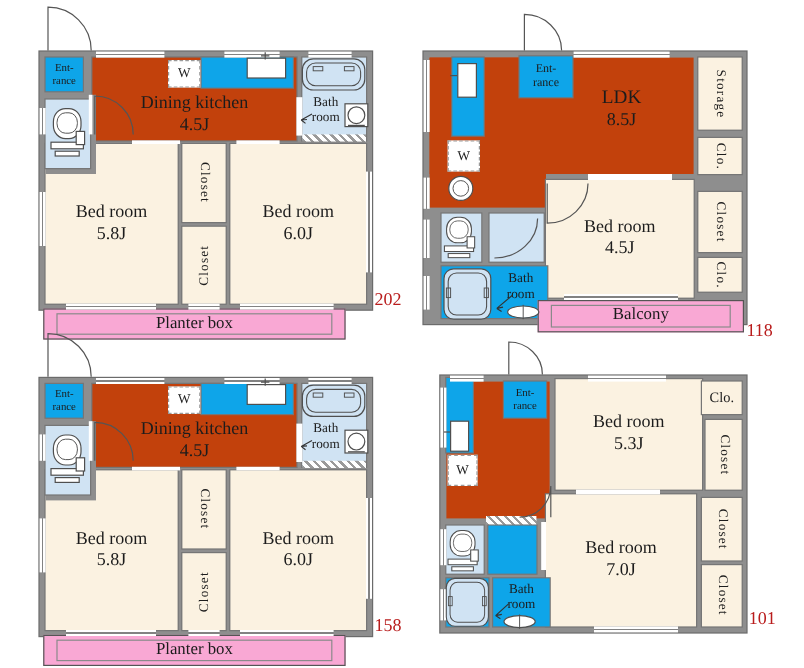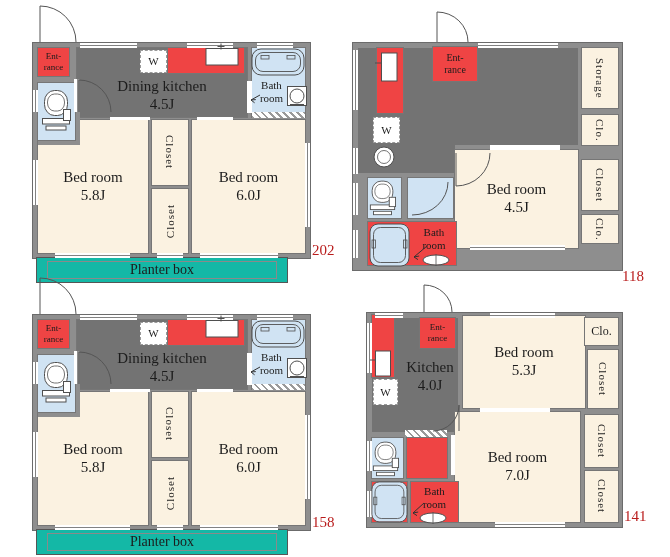--- a/index.html
+++ b/index.html
@@ -1,34 +1,34 @@
 <!DOCTYPE html>
 <html><head>
 <meta charset="utf-8">
 <style>
   html,body{margin:0;padding:0;background:#fff}
   #stage{position:relative;width:670px;height:557px;background:#fff;overflow:hidden;
          font-family:"Liberation Serif",serif;color:#1c1c1c}
   .unit{position:absolute;background:#8e8e8e;box-shadow:0 0 0 1px #6b6b6b}
   .r{position:absolute;box-shadow:0 0 0 1px #767676;display:flex;align-items:center;
      justify-content:center;text-align:center;box-sizing:border-box}
-  .pink{background:#737373}.beige{background:#fbf2e1}.blue{background:#d0e3f3}.white{background:#ef4444}
+  .pink{background:#c2410c}.beige{background:#fbf2e1}.blue{background:#d0e3f3}.white{background:#0ea5e9}
   .wall{position:absolute;background:#8e8e8e}
   .gap{position:absolute;background:#fff;z-index:2}
   .win-h{position:absolute;z-index:2;background:linear-gradient(to bottom,#fff 0 2px,#828282 2px 3px,#fff 3px 100%)}
   .win-v{position:absolute;z-index:2;background:linear-gradient(to right,#fff 0 2px,#828282 2px 3px,#fff 3px 100%)}
   .hatch{position:absolute;z-index:2;background:repeating-linear-gradient(45deg,#9a9a9a 0 2px,#fff 2px 5px)}
   .dash{position:absolute;z-index:1;background:#fff;border:1px dashed #9a9a9a;display:flex;
         align-items:center;justify-content:center;box-sizing:border-box}
   .lbl{font-family:"Liberation Serif",serif;color:#1c1c1c;line-height:1.18;z-index:2}
   .abs{position:absolute;display:flex;align-items:center;justify-content:center;text-align:center}
   .vt{writing-mode:vertical-rl;letter-spacing:1px}
   .vtu{writing-mode:vertical-rl;transform:rotate(180deg);letter-spacing:1px}
   .num{position:absolute;font-size:15px;color:#b91c1c;z-index:2}
-  .pbox{position:absolute;border:1px solid #555;background:#14b8a6;z-index:1}
+  .pbox{position:absolute;border:1px solid #555;background:#f9a8d4;z-index:1}
   .pbox .inner{position:absolute;left:10px;right:10px;top:3px;bottom:3px;border:1px solid #8a8a8a;
                display:flex;align-items:center;justify-content:center}
   .f9{font-size:9px}.f10{font-size:10px}.f11{font-size:11px}.f12{font-size:12px}
   .f14{font-size:14px}.f15{font-size:15px}.f16{font-size:16px}
   svg.overlay{position:absolute;left:0;top:0;z-index:3;pointer-events:none}
 </style>
 </head>
 <body>
 
 <div id="stage">
@@ -98,20 +98,26 @@
   <div class="pbox" style="left:36px;top:257px;width:250px;height:24px">
     <div class="inner">
         <div class="lbl f14">Planter box</div>
       </div>
   </div>
   <div class="num" style="left:312px;top:242px">202</div>
 
   <div class="unit" style="left:353px;top:43px;width:269px;height:227px">
     <div class="r pink" style="left:5px;top:5px;width:220px;height:97px;box-shadow:none"></div>
     <div class="r pink" style="left:5px;top:5px;width:97px;height:125px;box-shadow:none"></div>
+    <div class="lbl f16 abs" style="left:120px;top:28px;width:90px;height:40px">
+      <div>
+          <div>LDK</div>
+      <div class="f15">8.5J</div>
+        </div>
+    </div>
     <div class="r white" style="left:24px;top:5px;width:26px;height:65px"></div>
     <div class="dash" style="left:20px;top:74px;width:27px;height:26px">
       <div class="lbl f11">W</div>
     </div>
     <div class="r white" style="left:80px;top:4px;width:44px;height:34px">
       <div class="lbl f10">
         <div>Ent-</div>
         <div>rance</div>
       </div>
     </div>
@@ -144,20 +150,25 @@
       </div>
     </div>
 
     <div class="gap" style="left:137px;top:102px;width:70px;height:5px"></div>
     <div class="win-h" style="left:125px;top:0;width:80px;height:5px"></div>
     <div class="win-v" style="left:0;top:7px;width:5px;height:60px"></div>
     <div class="win-v" style="left:0;top:105px;width:5px;height:26px"></div>
     <div class="win-v" style="left:0;top:140px;width:5px;height:32px"></div>
     <div class="win-v" style="left:0;top:187px;width:5px;height:28px"></div>
     <div class="win-h" style="left:117px;top:202px;width:95px;height:5px"></div>
+  </div>
+  <div class="pbox" style="left:448px;top:250px;width:170px;height:25px">
+    <div class="inner">
+        <div class="lbl f14">Balcony</div>
+      </div>
   </div>
   <div class="num" style="left:622px;top:268px">118</div>
 
   <div class="unit" style="left:33px;top:315px;width:277px;height:215px">
     <div class="r pink" style="left:44px;top:5px;width:170px;height:69px;padding-top:26px">
       <div class="lbl f15">
         <div>Dining kitchen</div>
         <div>4.5J</div>
       </div>
     </div>
@@ -216,26 +227,20 @@
   </div>
   <div class="pbox" style="left:36px;top:529px;width:250px;height:24px">
     <div class="inner">
         <div class="lbl f14">Planter box</div>
       </div>
   </div>
   <div class="num" style="left:312px;top:514px">158</div>
 
   <div class="unit" style="left:367px;top:313px;width:255px;height:214px">
     <div class="r pink" style="left:5px;top:5px;width:86px;height:114px;box-shadow:none"></div>
-    <div class="lbl f15 abs" style="left:28px;top:45px;width:70px;height:38px">
-      <div>
-          <div>Kitchen</div>
-      <div>4.0J</div>
-        </div>
-    </div>
     <div class="r white" style="left:5px;top:2px;width:22px;height:62px"></div>
     <div class="dash" style="left:6px;top:66px;width:25px;height:26px">
       <div class="lbl f11">W</div>
     </div>
     <div class="r white" style="left:53px;top:5px;width:35px;height:30px">
       <div class="lbl f9">
         <div>Ent-</div>
         <div>rance</div>
       </div>
     </div>
@@ -276,21 +281,21 @@
 
     <div class="gap" style="left:113px;top:95px;width:70px;height:4px"></div>
     <div class="gap" style="left:84px;top:122px;width:4px;height:40px"></div>
     <div class="win-h" style="left:8px;top:0;width:28px;height:5px"></div>
     <div class="win-h" style="left:123px;top:0;width:65px;height:5px"></div>
     <div class="win-v" style="left:0;top:10px;width:5px;height:50px"></div>
     <div class="win-v" style="left:0;top:128px;width:5px;height:30px"></div>
     <div class="win-v" style="left:0;top:178px;width:5px;height:26px"></div>
     <div class="win-h" style="left:128px;top:209px;width:70px;height:5px"></div>
   </div>
-  <div class="num" style="left:624px;top:508px">141</div>
+  <div class="num" style="left:624px;top:508px">101</div>
 
   <svg class="overlay" width="670" height="557" viewBox="0 0 670 557">
     <defs>
       <g id="gToilet">
         <rect x="3.5" y="2.5" width="23" height="25" rx="10" ry="11" fill="#fff" stroke="#4f4f4f"></rect>
         <rect x="6.5" y="6" width="17" height="17" rx="7" ry="8" fill="none" stroke="#4f4f4f" stroke-width=".8"></rect>
         <rect x="1.5" y="30.5" width="27" height="5.5" fill="#fff" stroke="#4f4f4f"></rect>
         <rect x="5" y="38" width="20" height="4" fill="#fff" stroke="#4f4f4f"></rect>
         <rect x="22.5" y="21.5" width="7" height="11" fill="#fff" stroke="#4f4f4f"></rect>
       </g>

